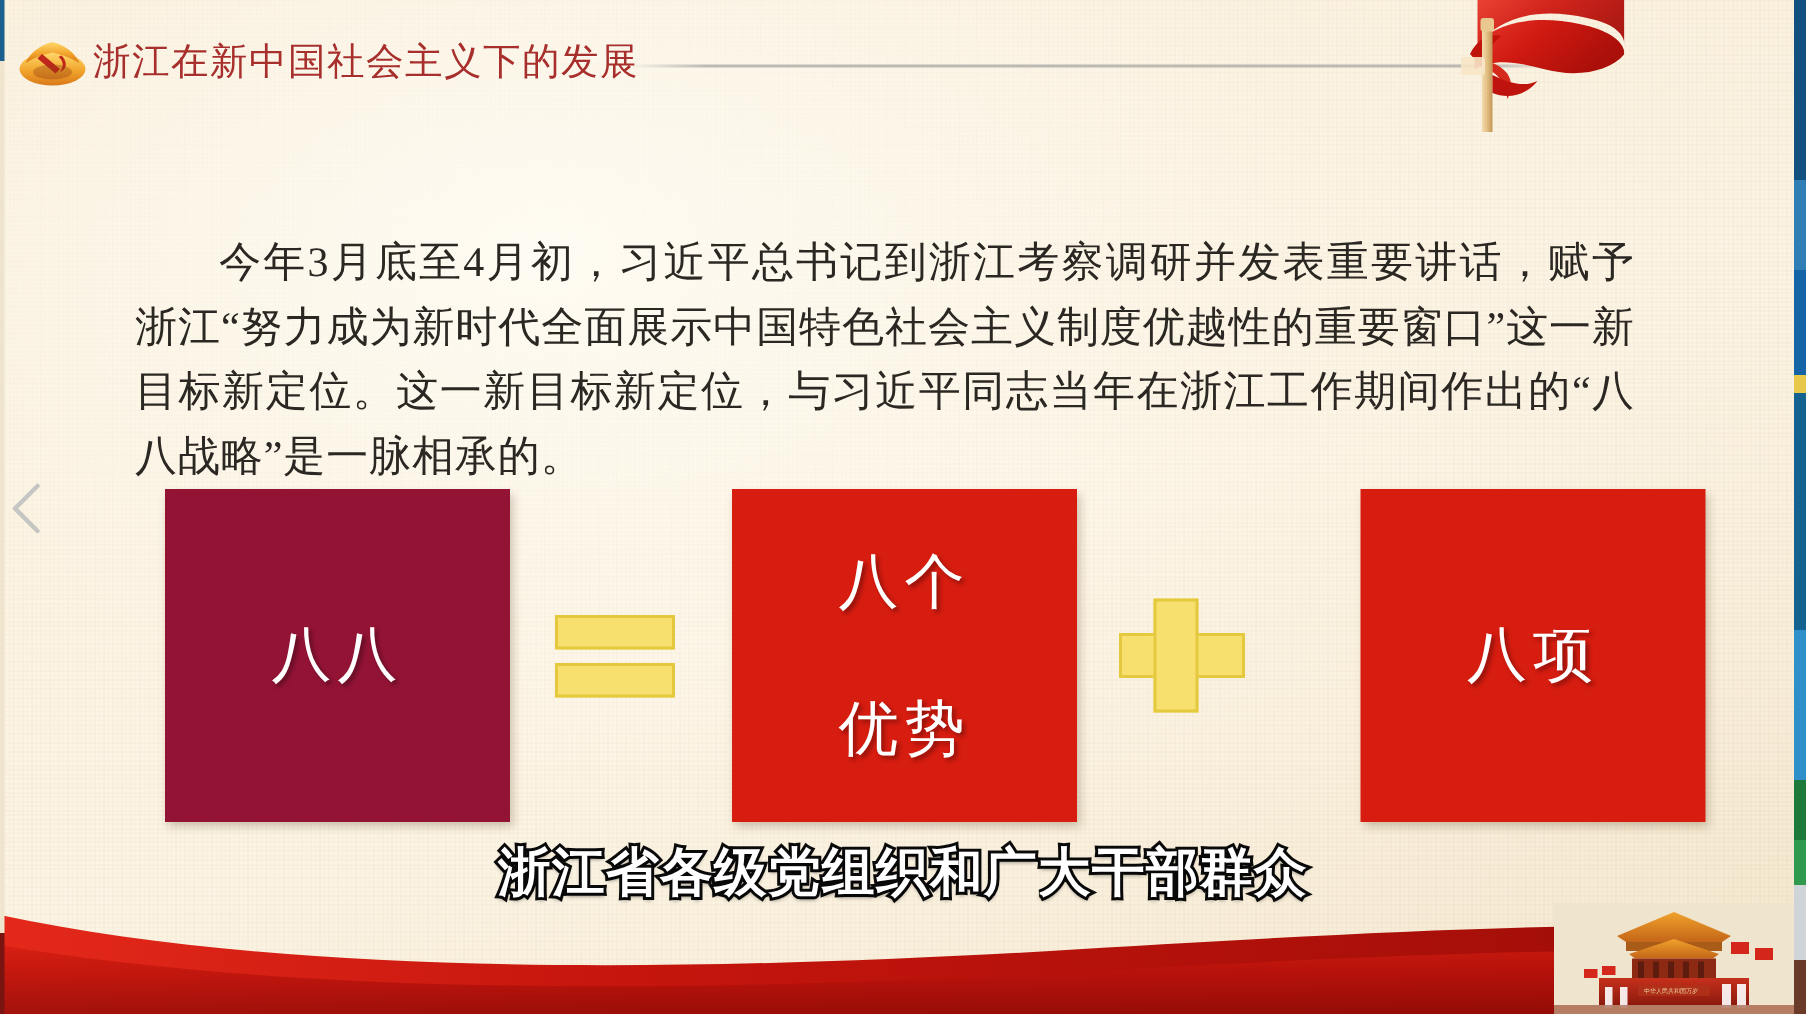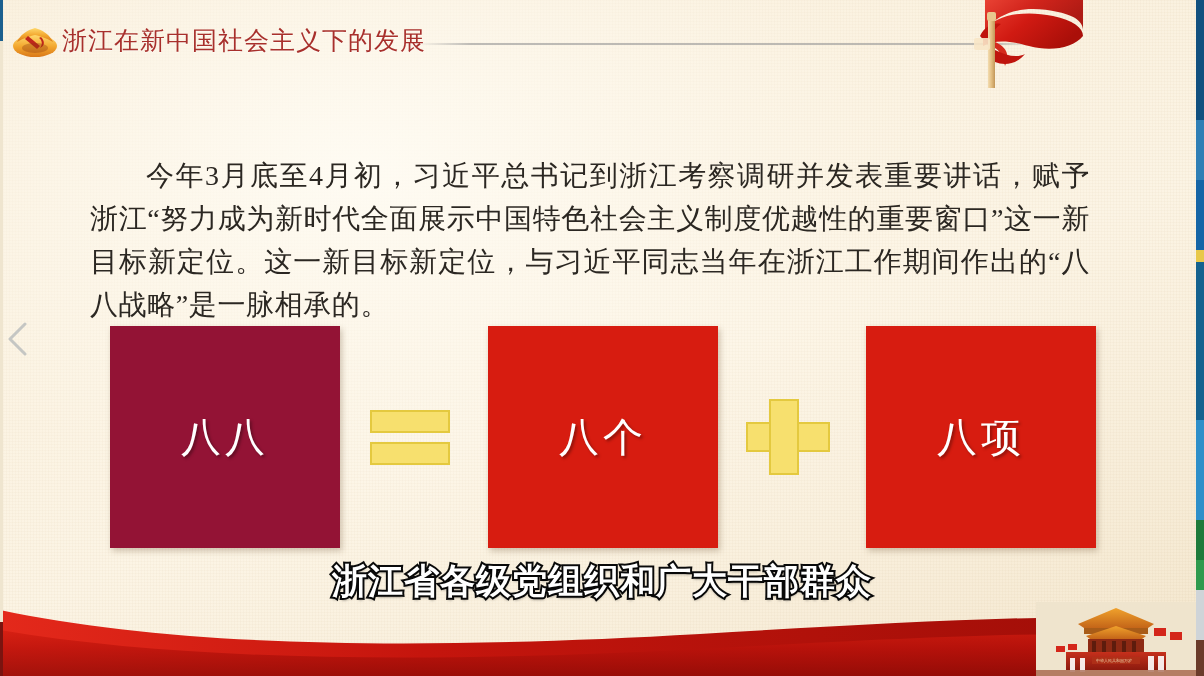--- a/index.html
+++ b/index.html
@@ -112,21 +112,21 @@
     top: 0;
     width: 230px; height: 222px;
     display: flex;
     flex-direction: column;
     align-items: center;
     justify-content: center;
     box-shadow: 2px 3px 6px rgba(90,60,30,0.28);
   }
   #box-strategy  { left: 110px; background: #931335; }
   #box-strengths { left: 488px; background: #d71c10; gap: 36px; }
-  #box-measures  { left: 866px; background: #d71c10; gap: 28px; }
+  #box-measures  { left: 907px; background: #d71c10; gap: 28px; }
 
   .concept-line {
     color: #ffffff;
     font-size: 40px;
     line-height: 62px;
     letter-spacing: 4px;
     font-weight: 400;
     font-family: "Liberation Sans", "DejaVu Sans", sans-serif;
     text-shadow: 2px 2px 3px rgba(0,0,0,0.35);
   }
@@ -263,20 +263,21 @@
       <div class="concept-line">八八</div>
     </div>
 
     <div class="operator" id="operator-equals">
       <div class="eq-bar top" style="background: rgb(247, 224, 110);"></div>
       <div class="eq-bar bottom" style="background: rgb(247, 224, 110);"></div>
     </div>
 
     <div class="concept-box" id="box-strengths" style="background: rgb(215, 28, 16);">
       <div class="concept-line">八个</div>
+      <div class="concept-line">优势</div>
     </div>
 
     <div class="operator" id="operator-plus">
       <div class="plus-h" style="background: rgb(247, 224, 110);"></div>
       <div class="plus-v" style="background: rgb(247, 224, 110);"></div>
     </div>
 
     <div class="concept-box" id="box-measures" style="background: rgb(215, 28, 16);">
       <div class="concept-line">八项</div>
     </div>

